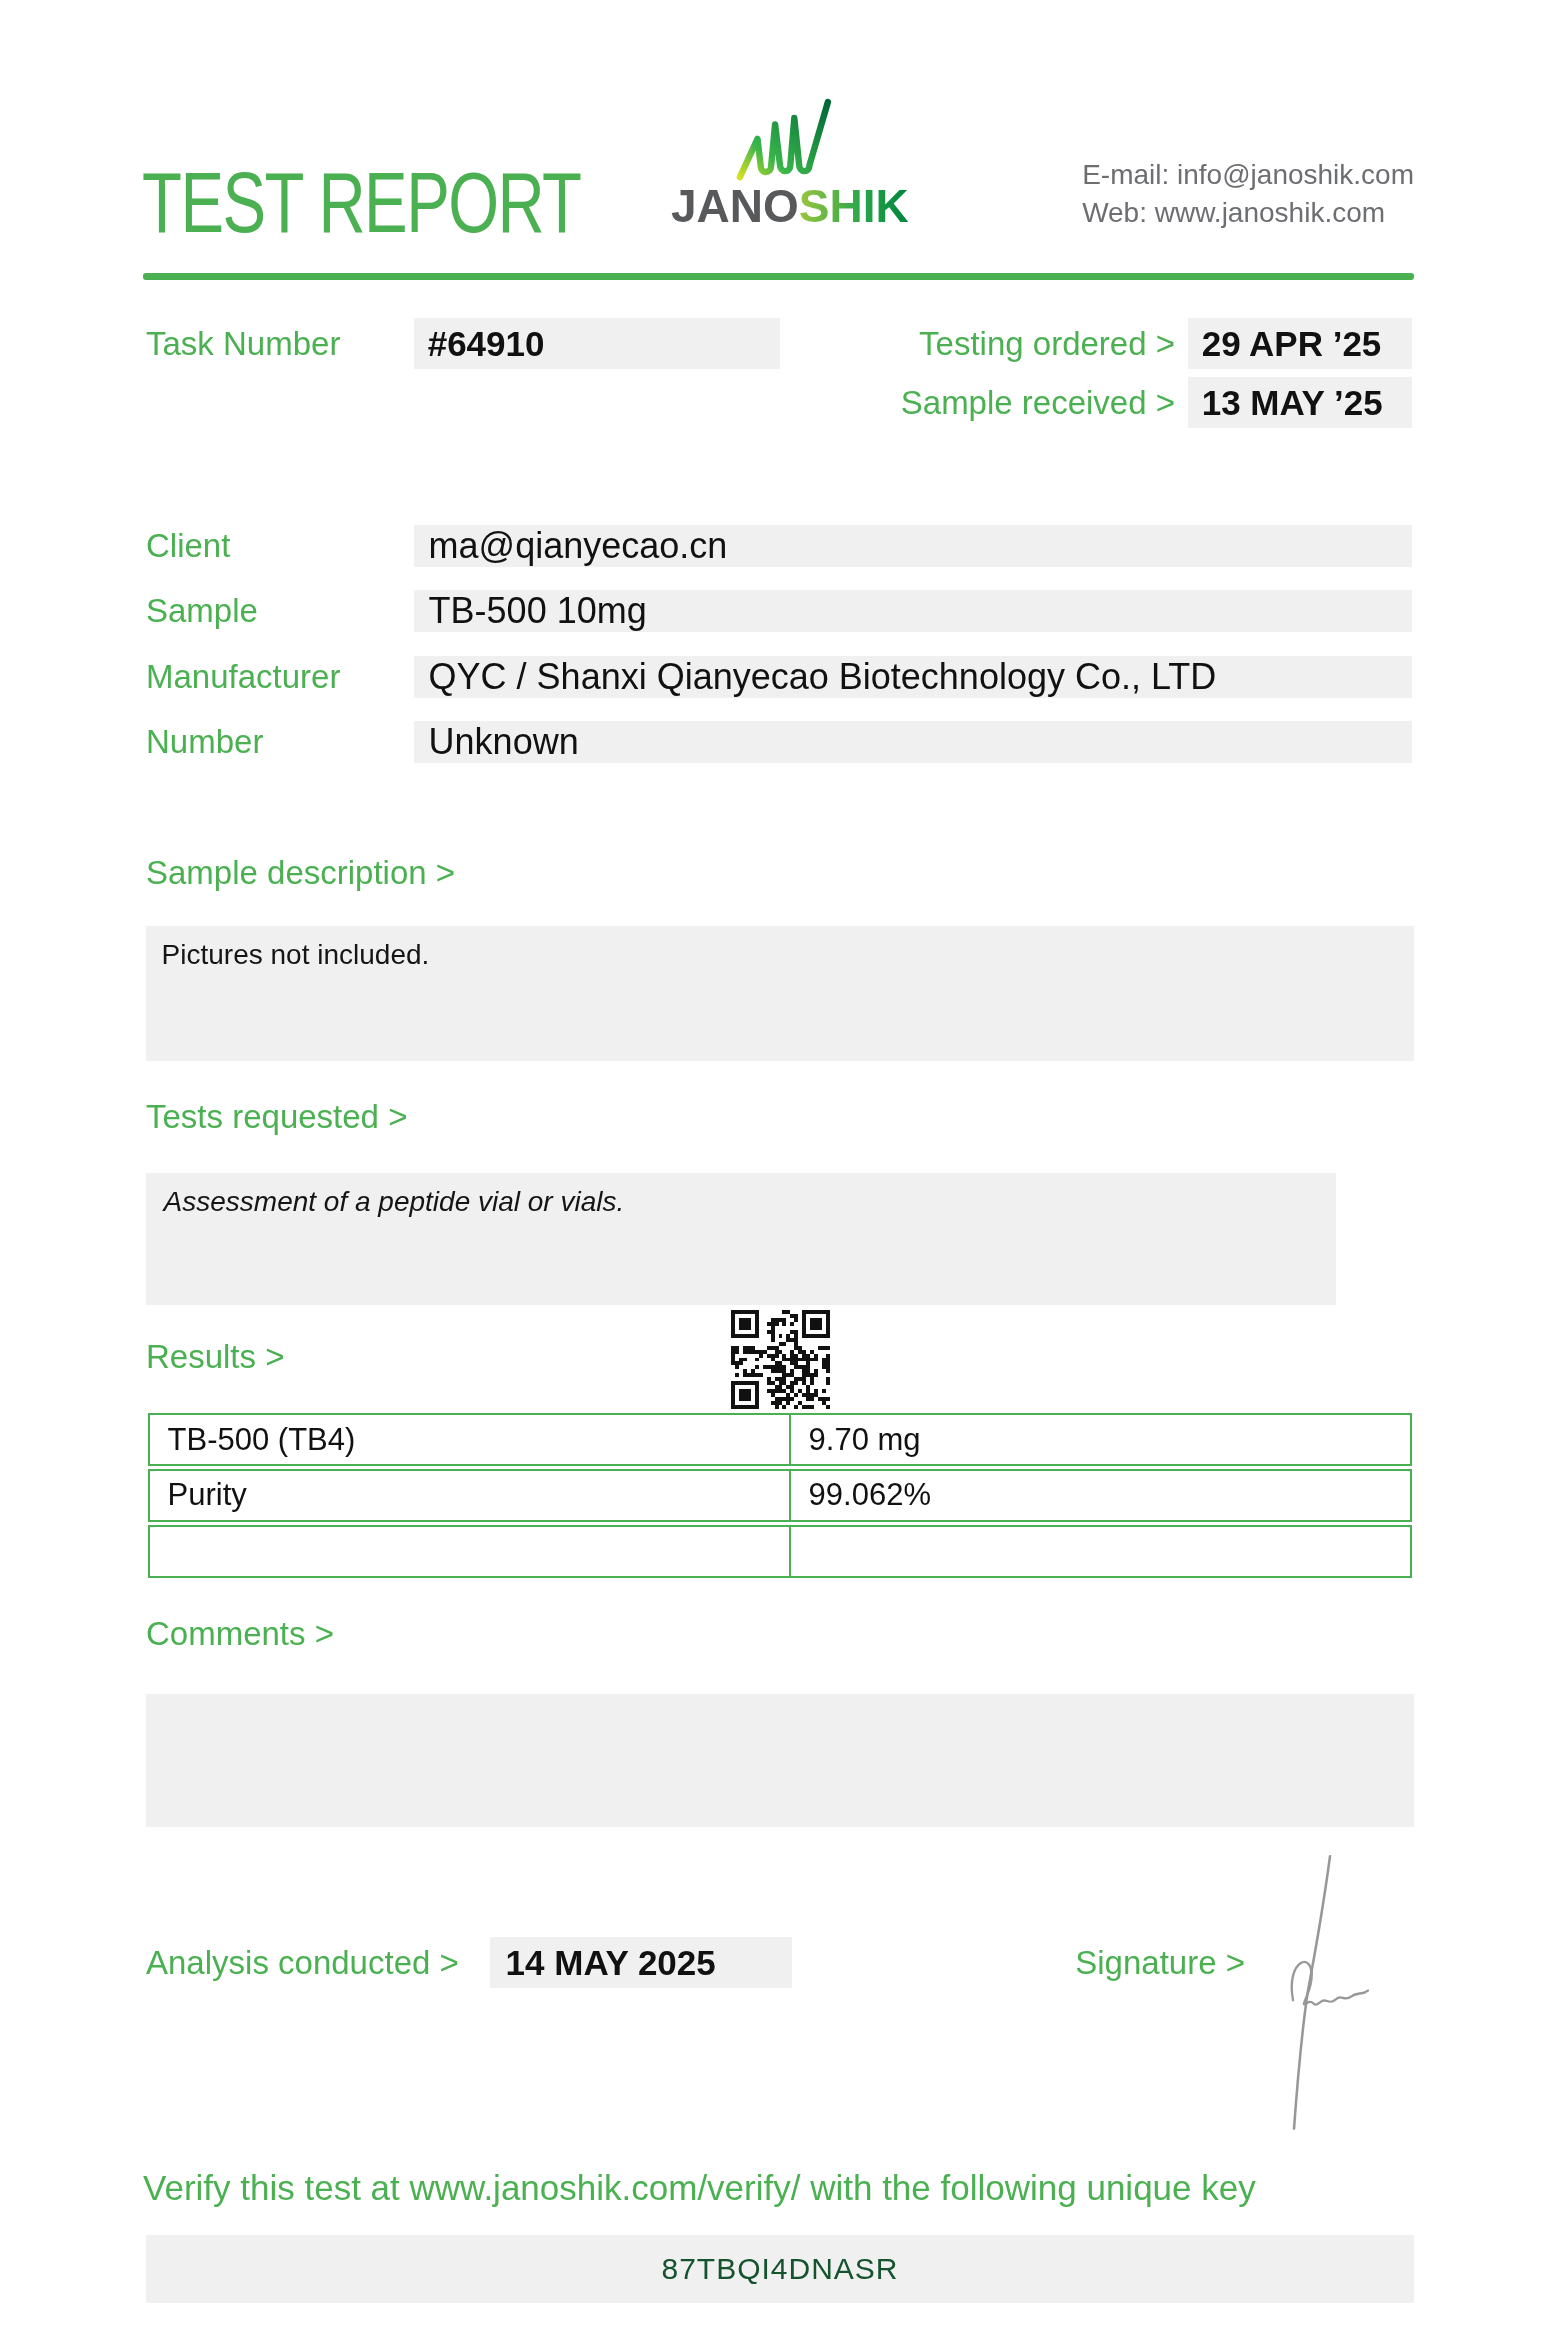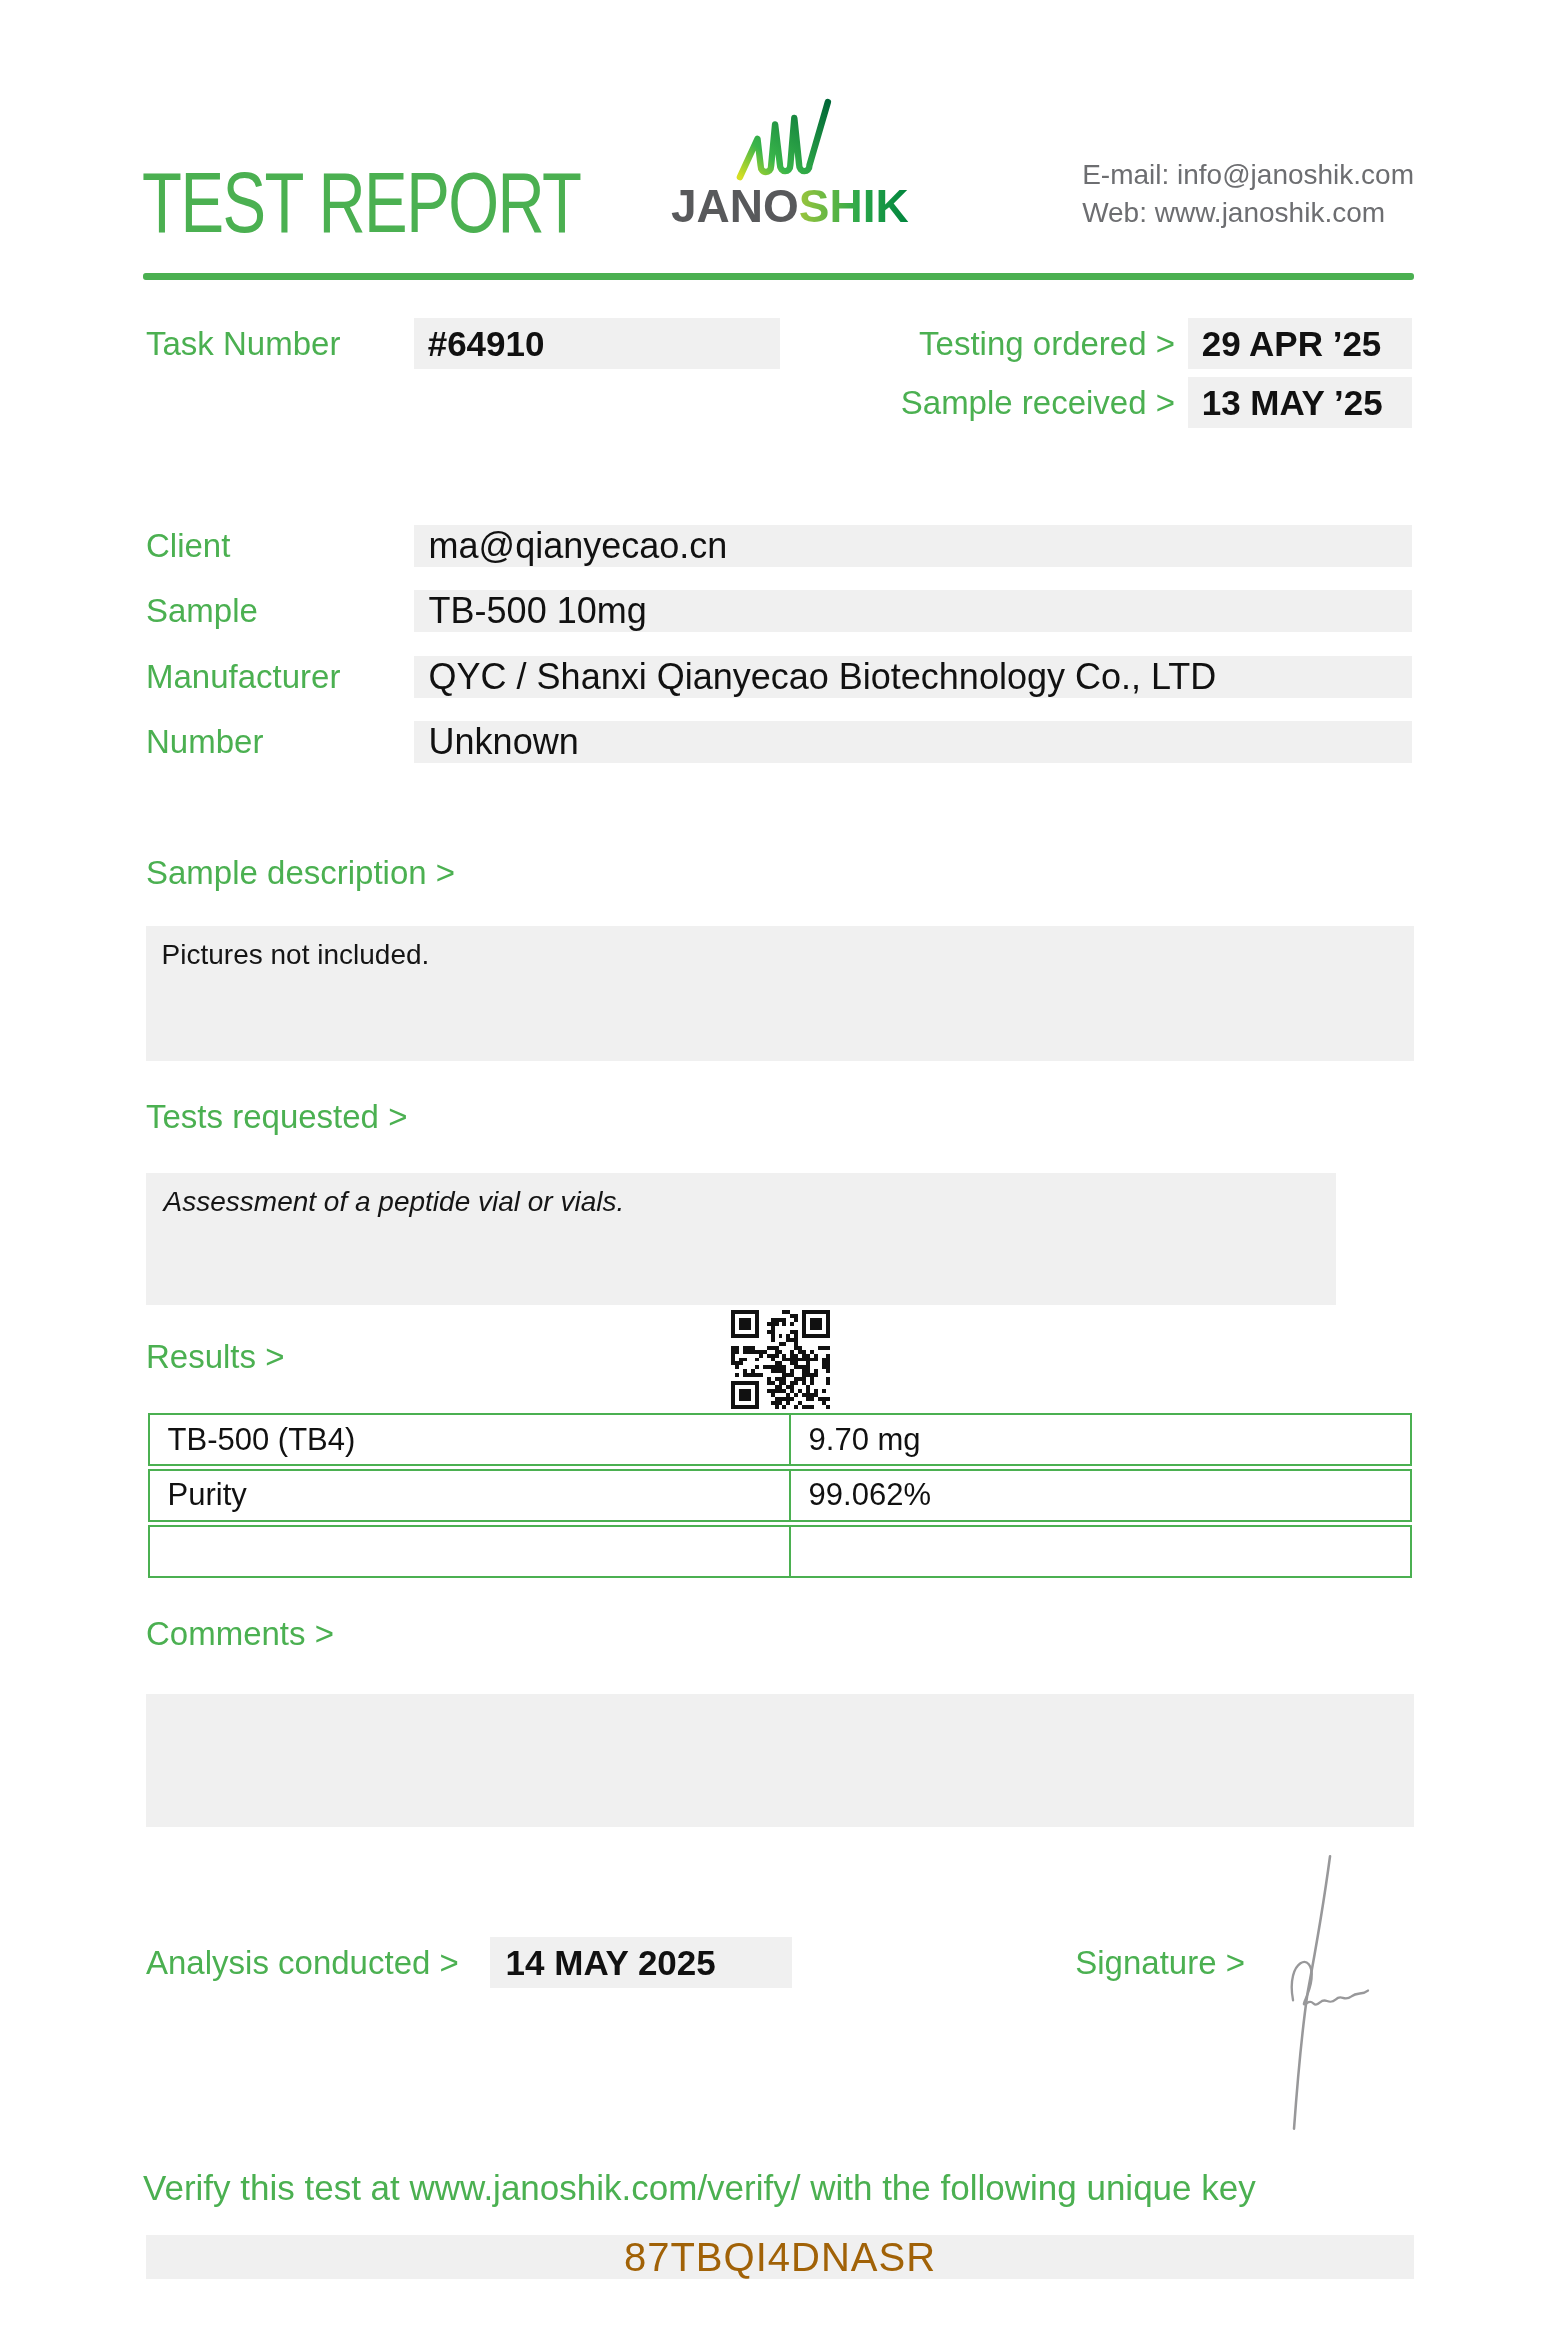--- a/index.html
+++ b/index.html
@@ -59,21 +59,21 @@
   .rname{width:639px;padding-left:17.6px;}
   .rval{flex:1;border-left:2.9px solid var(--green);padding-left:17.6px;}
   .h-comments{left:146px;top:1615px;}
   .box-comments{left:146px;top:1694px;width:1268px;height:133px;background:var(--box);box-sizing:border-box;padding:12.7px 15.6px;font-size:28px;}
   
   .analysis-label{left:146px;top:1937px;height:51px;}
   .analysis-box{left:490px;top:1937px;width:302px;height:51px;padding-left:15.6px;box-sizing:border-box;}
   .sig-label{left:850px;top:1937px;width:395px;height:51px;justify-content:flex-end;}
   .sig{left:1258px;top:1846px;width:146px;height:293px;}
   .verify{left:143px;top:2165px;width:1274px;font-size:35px;line-height:45px;color:var(--green);white-space:nowrap;}
-  .keybox{left:146px;top:2235px;width:1268px;height:44px;background:var(--box);display:flex;align-items:center;justify-content:center;font-size:40px;letter-spacing:1px;color:#a16207;}
+  .keybox{left:146px;top:2235px;width:1268px;height:68px;background:var(--box);display:flex;align-items:center;justify-content:center;font-size:30px;letter-spacing:1px;color:#14532d;}
 </style>
 </head>
 <body>
 
 <div id="page">
 
   <div class="abs title">TEST REPORT</div>
 
   <div class="abs logo">
     <svg class="licon" viewBox="0 0 130 110" fill="none">

